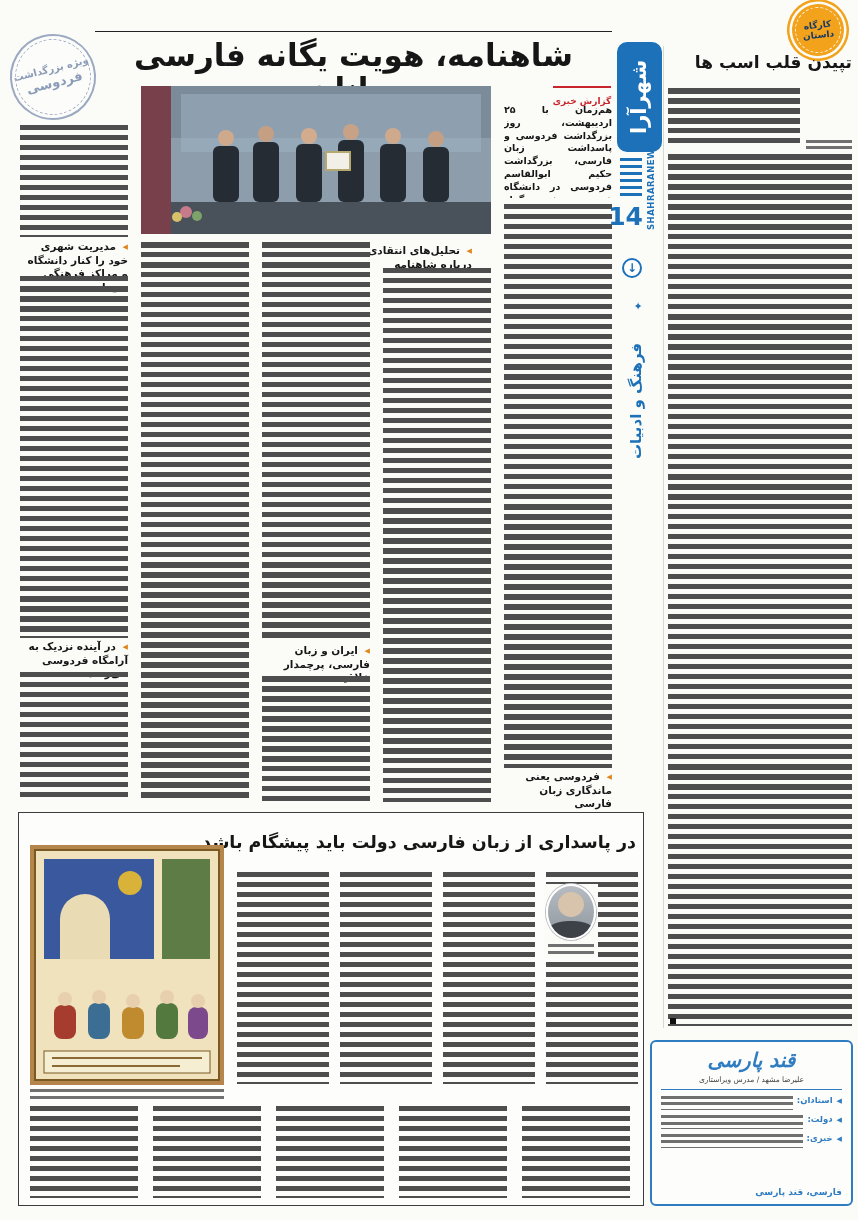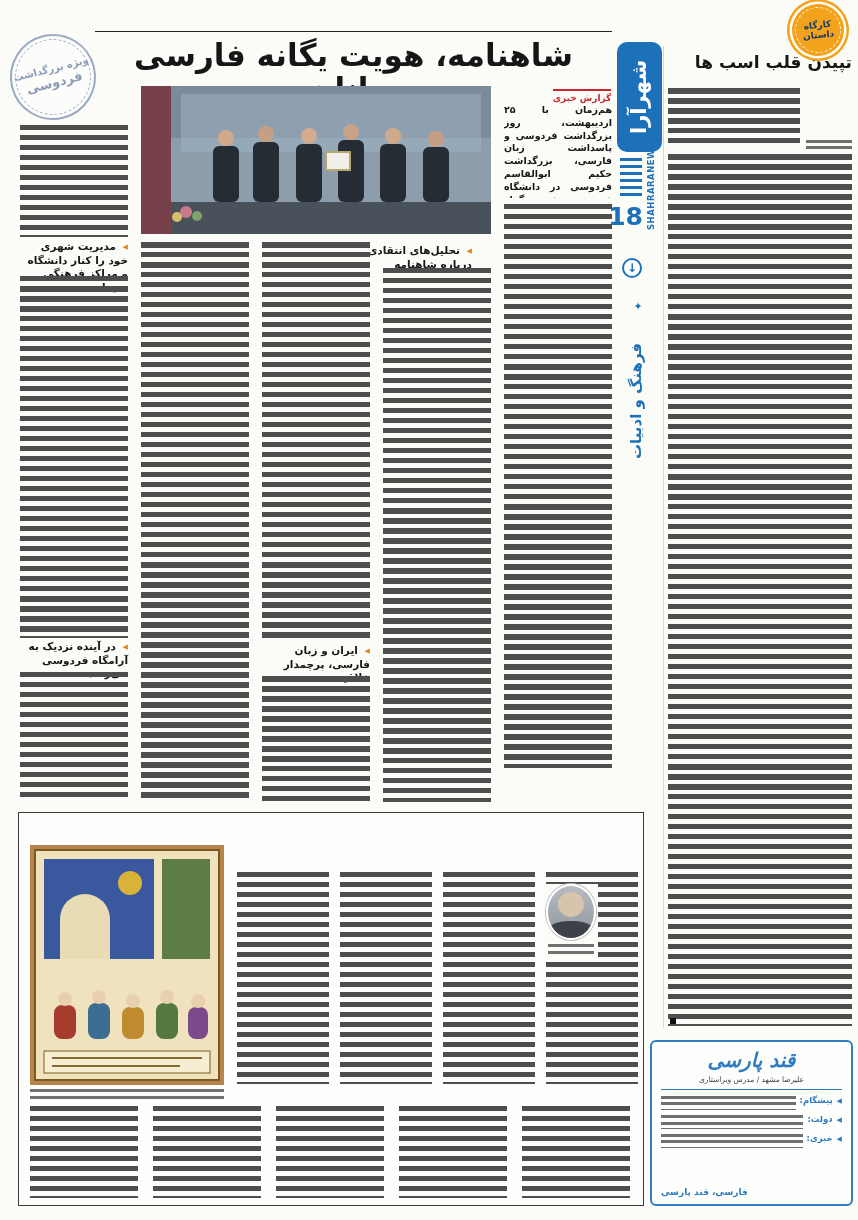--- a/index.html
+++ b/index.html
@@ -41,62 +41,62 @@
             display:flex;flex-direction:column;align-items:center;justify-content:center;
             font-size:9px;font-weight:bold;color:#173a66;line-height:1.15;text-align:center;}
 
   .story-title{font-size:17px;font-weight:bold;}
 
   .portrait{background:linear-gradient(#b6bcc2,#8f969d);overflow:hidden;position:relative;border:1px solid #9aa0a6;}
   .portrait .face{position:absolute;width:56%;height:48%;left:22%;top:12%;background:#d8c3ac;border-radius:50%;}
   .portrait .shoulders{position:absolute;width:96%;height:38%;left:2%;bottom:-6%;background:#3d4248;border-radius:45% 45% 0 0;}
   .portrait.round{border-radius:50%;border:2px solid #fff;box-shadow:0 0 0 1px #b9bec3;}
 
-  .report-tag{display:inline-block;border-top:2px solid #c8262c;padding-top:2px;color:#c8262c;
+  .report-tag{display:inline-block;border-top:2px solid #c8262c;padding-top:8px;color:#c8262c;
               font-size:9px;font-weight:bold;}
   .lead{font-size:9.5px;font-weight:bold;text-align:justify;line-height:1.35;overflow:hidden;}
   .subhead{font-size:10.5px;font-weight:bold;line-height:1.3;}
   .mk{color:#e0851c;font-size:7px;margin-left:3px;vertical-align:1px;}
   .endmark{width:6px;height:6px;background:#111;}
 
   .fbox{border:1px solid #3c3c3c;background:#fdfdfb;}
   .fheadline{font-size:17.5px;font-weight:900;text-align:center;white-space:nowrap;}
 
   .lbox{border:2px solid #2f7cc1;border-radius:6px;background:#fdfdfb;padding:7px 9px;
         display:flex;flex-direction:column;gap:4px;}
   .ltitle{font-family:"DejaVu Serif","Liberation Serif",serif;font-style:italic;font-weight:bold;
           font-size:20px;color:#2f7cc1;text-align:center;line-height:1.1;}
   .lby{font-size:7.5px;color:#444;text-align:center;}
   .lrule{border-top:1px solid #2f7cc1;margin:1px 0;}
   .lrow{display:flex;gap:4px;align-items:flex-start;}
   .llabel{color:#2f7cc1;font-weight:bold;font-size:8.5px;white-space:nowrap;}
   .lmk{color:#2f7cc1;font-size:7px;margin-top:2px;}
   .lrow .tl-sm{flex:1;height:14px;margin-top:1px;}
-  .ltag{margin-top:auto;font-size:9px;font-weight:bold;color:#2f7cc1;text-align:left;}
+  .ltag{margin-top:auto;font-size:9px;font-weight:bold;color:#2f7cc1;text-align:right;}
 </style>
 </head>
 <body>
 
 <div class="page">
 
   <div class="ab rule" style="left:95px;top:31px;width:517px;height:1px"></div>
 
   <div class="ab headline" style="left:95px;top:38px;width:517px;height:44px">شاهنامه، هویت یگانه فارسی زبانان</div>
 
   <div class="ab stamp" style="left:10px;top:34px">
     <span class="s1">ویژه بزرگداشت</span>
     <span class="s2">فردوسی</span>
   </div>
 
   <div class="ab brandbox" style="left:617px;top:42px;width:45px;height:110px">
     <span class="v brand">شهرآرا</span>
   </div>
   <div class="ab tl-blue" style="left:620px;top:158px;width:22px;height:40px"></div>
   <span class="ab v site" style="left:644px;top:128px">SHAHRARANEWS.IR</span>
-  <div class="ab pagenum" style="left:613px;top:202px;width:30px">18</div>
+  <div class="ab pagenum" style="left:613px;top:202px;width:30px">14</div>
   <div class="ab circle-icon" style="left:622px;top:258px">
     <span>↓</span>
   </div>
   <div class="ab section-mark" style="left:626px;top:300px;width:24px">✦</div>
   <span class="ab v section-v" style="left:616px;top:318px">فرهنگ و ادبیات</span>
   <div class="ab" style="left:663px;top:46px;width:1px;height:982px;background:#d8d8d2"></div>
 
   <div class="ab badge" style="left:792px;top:4px">
     <div class="badge-in">
       <span>کارگاه</span>
@@ -109,21 +109,21 @@
   <div class="ab tl" style="left:668px;top:88px;width:132px;height:58px"></div>
   <div class="ab tl" style="left:668px;top:154px;width:184px;height:872px"></div>
   <div class="ab endmark" style="left:670px;top:1018px"></div>
 
   <div class="ab lbox" style="left:650px;top:1040px;width:203px;height:166px">
     <div class="ltitle">قند پارسی</div>
     <div class="lby">علیرضا مشهد / مدرس ویراستاری</div>
     <div class="lrule"></div>
     <div class="lrow">
       <span class="lmk">◀</span>
-      <span class="llabel">پیشگام:</span>
+      <span class="llabel">استادان:</span>
       <span class="tl-sm"></span>
     </div>
     <div class="lrow">
       <span class="lmk">◀</span>
       <span class="llabel">دولت:</span>
       <span class="tl-sm"></span>
     </div>
     <div class="lrow">
       <span class="lmk">◀</span>
       <span class="llabel">خبری:</span>
@@ -158,20 +158,24 @@
         <circle cx="56" cy="130" r="5" fill="#7da36b"></circle>
         <circle cx="36" cy="131" r="5" fill="#d6c06a"></circle>
     </svg>
   </div>
 
   <div class="ab" style="left:552px;top:86px;width:60px;text-align:center">
     <span class="report-tag">گزارش خبری</span>
   </div>
   <div class="ab lead" style="left:504px;top:104px;width:108px;height:94px">هم‌زمان با ۲۵ اردیبهشت، روز بزرگداشت فردوسی و پاسداشت زبان فارسی، بزرگداشت حکیم ابوالقاسم فردوسی در دانشگاه فردوسی مشهد برگزار شد و استادان و پژوهشگران درباره جایگاه شاهنامه در فرهنگ و تمدن ایرانی اسلامی سخن گفتند.</div>
   <div class="ab tl" style="left:504px;top:204px;width:108px;height:564px"></div>
+  <div class="ab subhead" style="left:504px;top:770px;width:108px">
+    <span class="mk">◀</span>
+    <span>فردوسی یعنی ماندگاری زبان فارسی</span>
+  </div>
 
   <div class="ab subhead" style="left:364px;top:244px;width:108px">
     <span class="mk">◀</span>
     <span>تحلیل‌های انتقادی درباره شاهنامه</span>
   </div>
   <div class="ab tl" style="left:383px;top:268px;width:108px;height:534px"></div>
 
   <div class="ab tl" style="left:262px;top:242px;width:108px;height:398px"></div>
   <div class="ab subhead" style="left:262px;top:644px;width:108px">
     <span class="mk">◀</span>
@@ -187,20 +191,21 @@
     <span>مدیریت شهری خود را کنار دانشگاه و مراکز فرهنگی می‌داند</span>
   </div>
   <div class="ab tl" style="left:20px;top:276px;width:108px;height:362px"></div>
   <div class="ab subhead" style="left:20px;top:640px;width:108px">
     <span class="mk">◀</span>
     <span>در آینده نزدیک به آرامگاه فردوسی می‌رسد</span>
   </div>
   <div class="ab tl" style="left:20px;top:672px;width:108px;height:130px"></div>
 
   <div class="ab fbox" style="left:18px;top:812px;width:626px;height:394px"></div>
+  <div class="ab fheadline" style="left:238px;top:832px;width:398px">در پاسداری از زبان فارسی دولت باید پیشگام باشد</div>
 
   <div class="ab" style="left:30px;top:845px;width:194px;height:240px">
     <svg width="194" height="240" viewBox="0 0 194 240" preserveAspectRatio="none">
       <rect width="194" height="240" fill="#b5854b"></rect>
       <rect x="5" y="5" width="184" height="230" fill="#efe2bd"></rect>
       <rect x="5" y="5" width="184" height="230" fill="none" stroke="#7a5a23" stroke-width="2"></rect>
       <rect x="14" y="14" width="110" height="100" fill="#39589e"></rect>
       <path d="M30 114 v-40 a25 25 0 0 1 50 0 v40 z" fill="#e9dbb4"></path>
       <circle cx="100" cy="38" r="12" fill="#d9b23a"></circle>
       <rect x="132" y="14" width="48" height="100" fill="#5e7d46"></rect>

